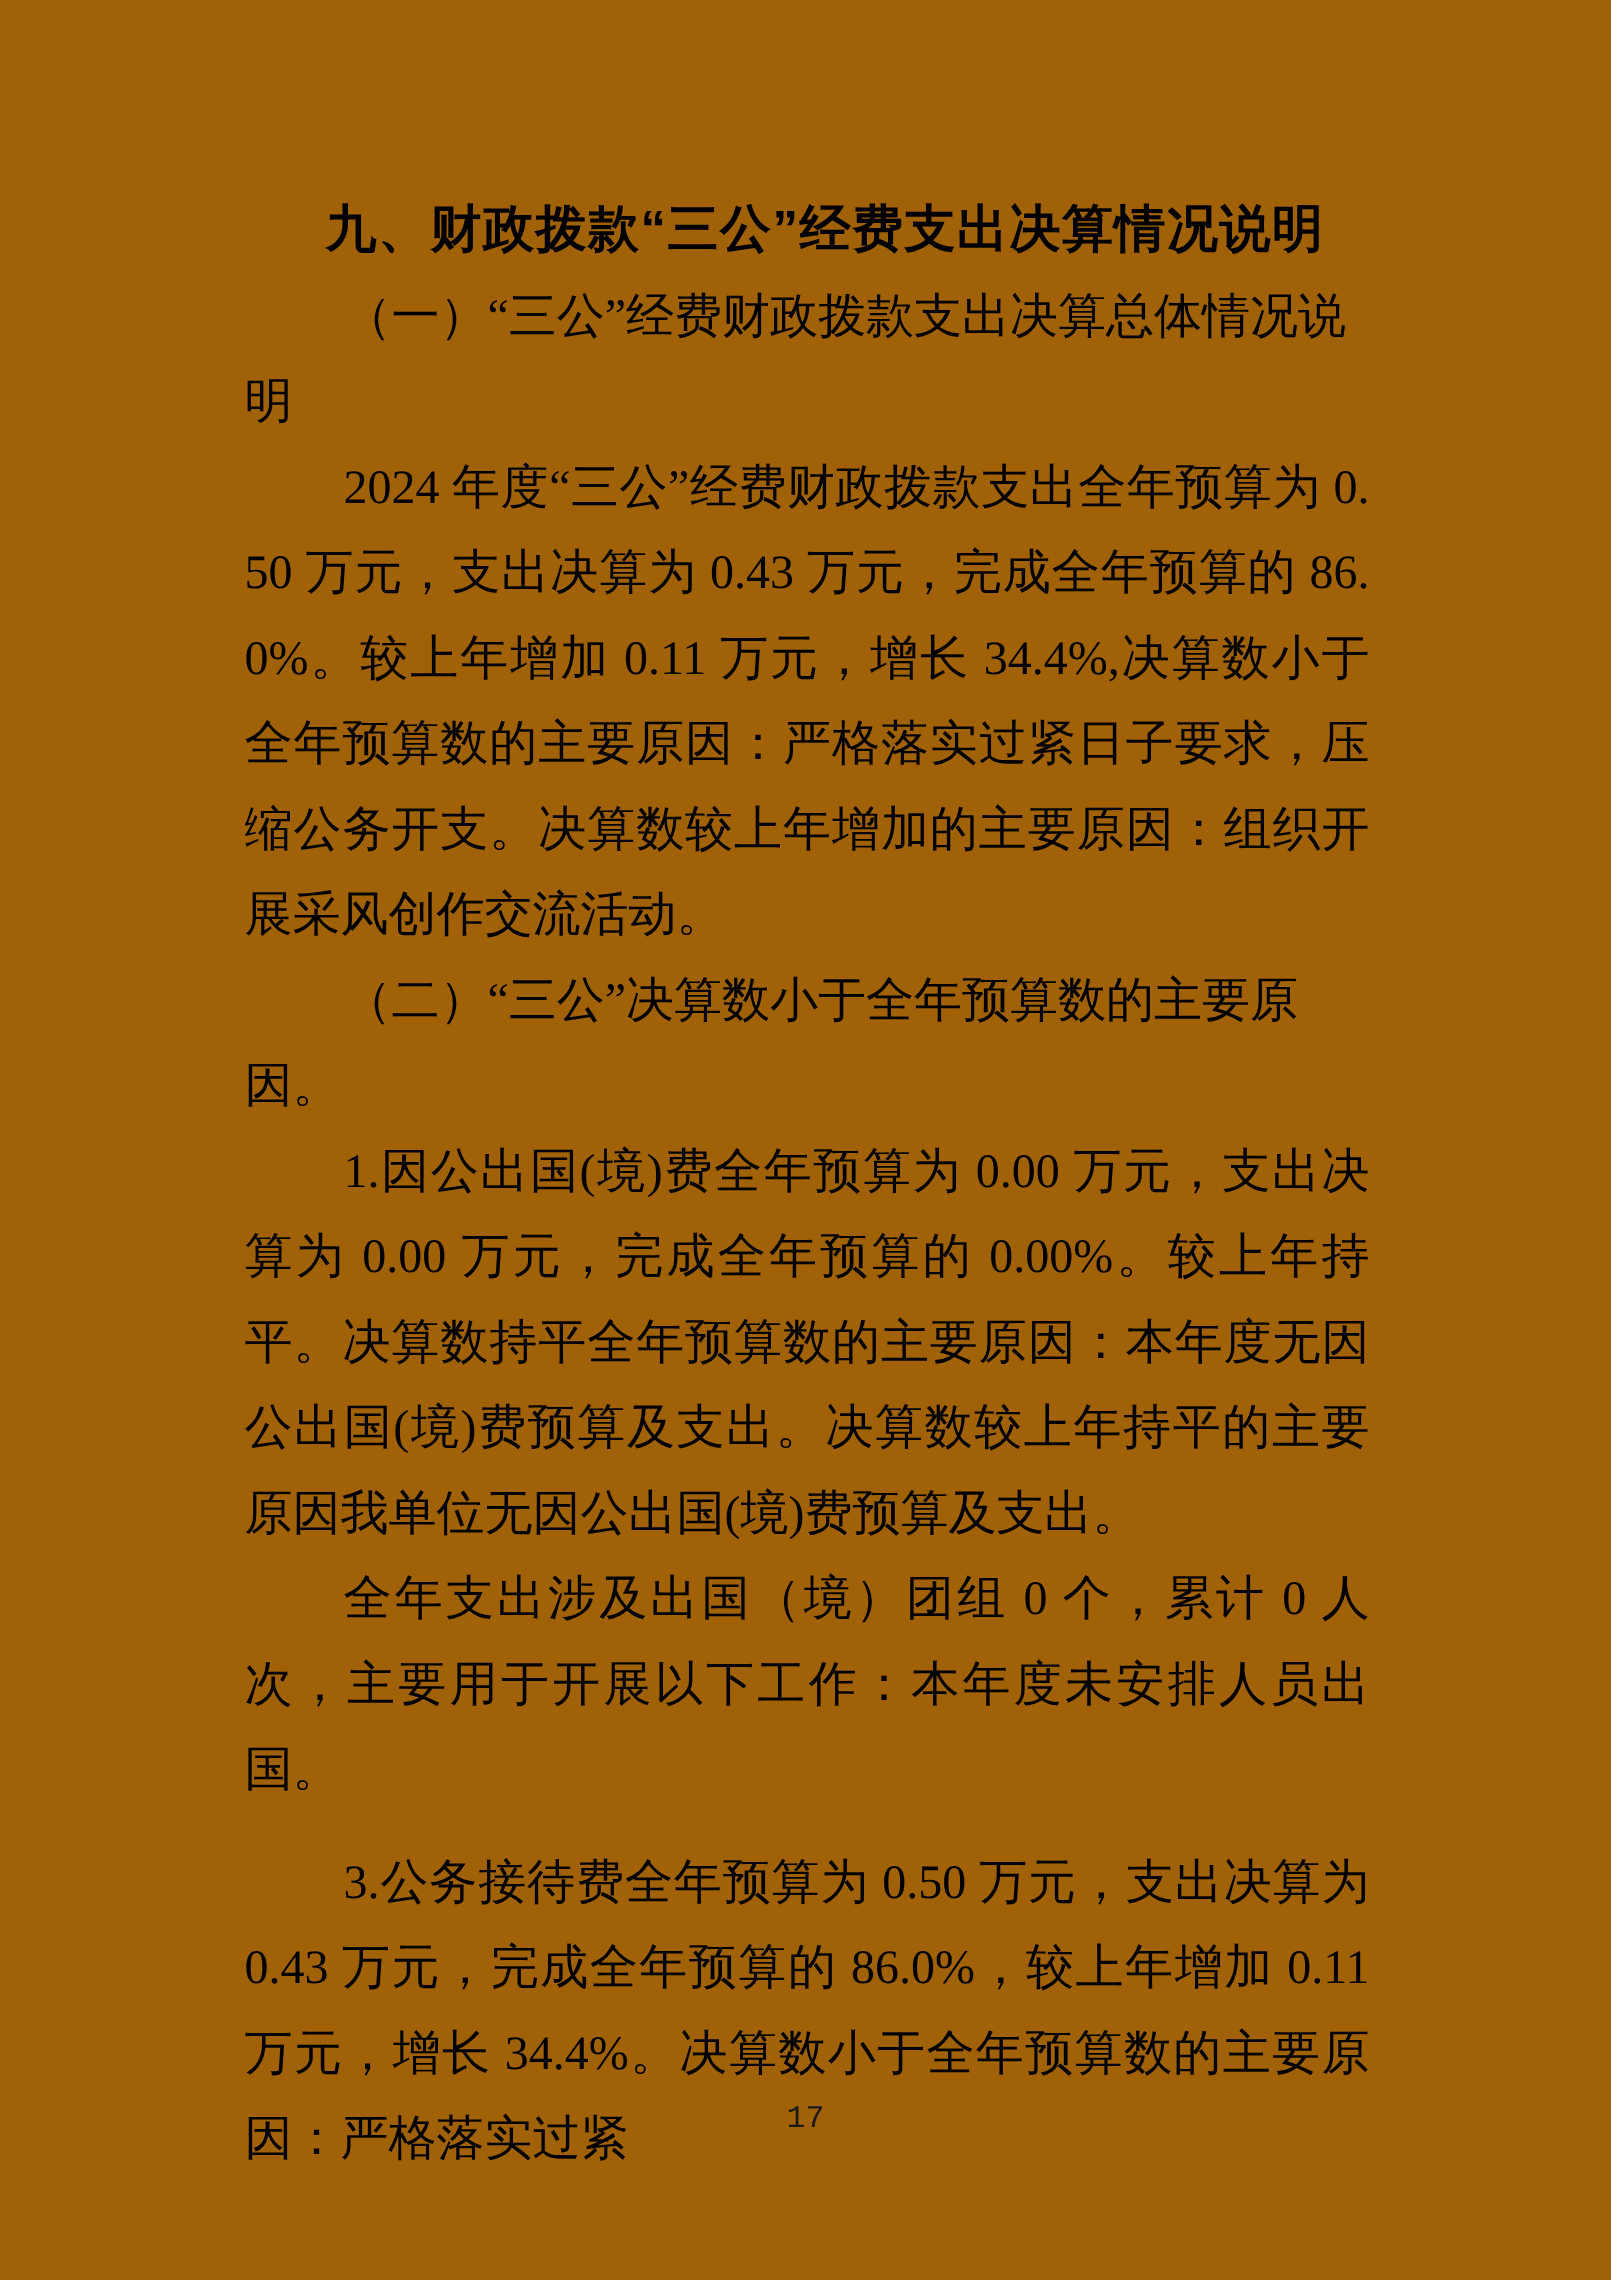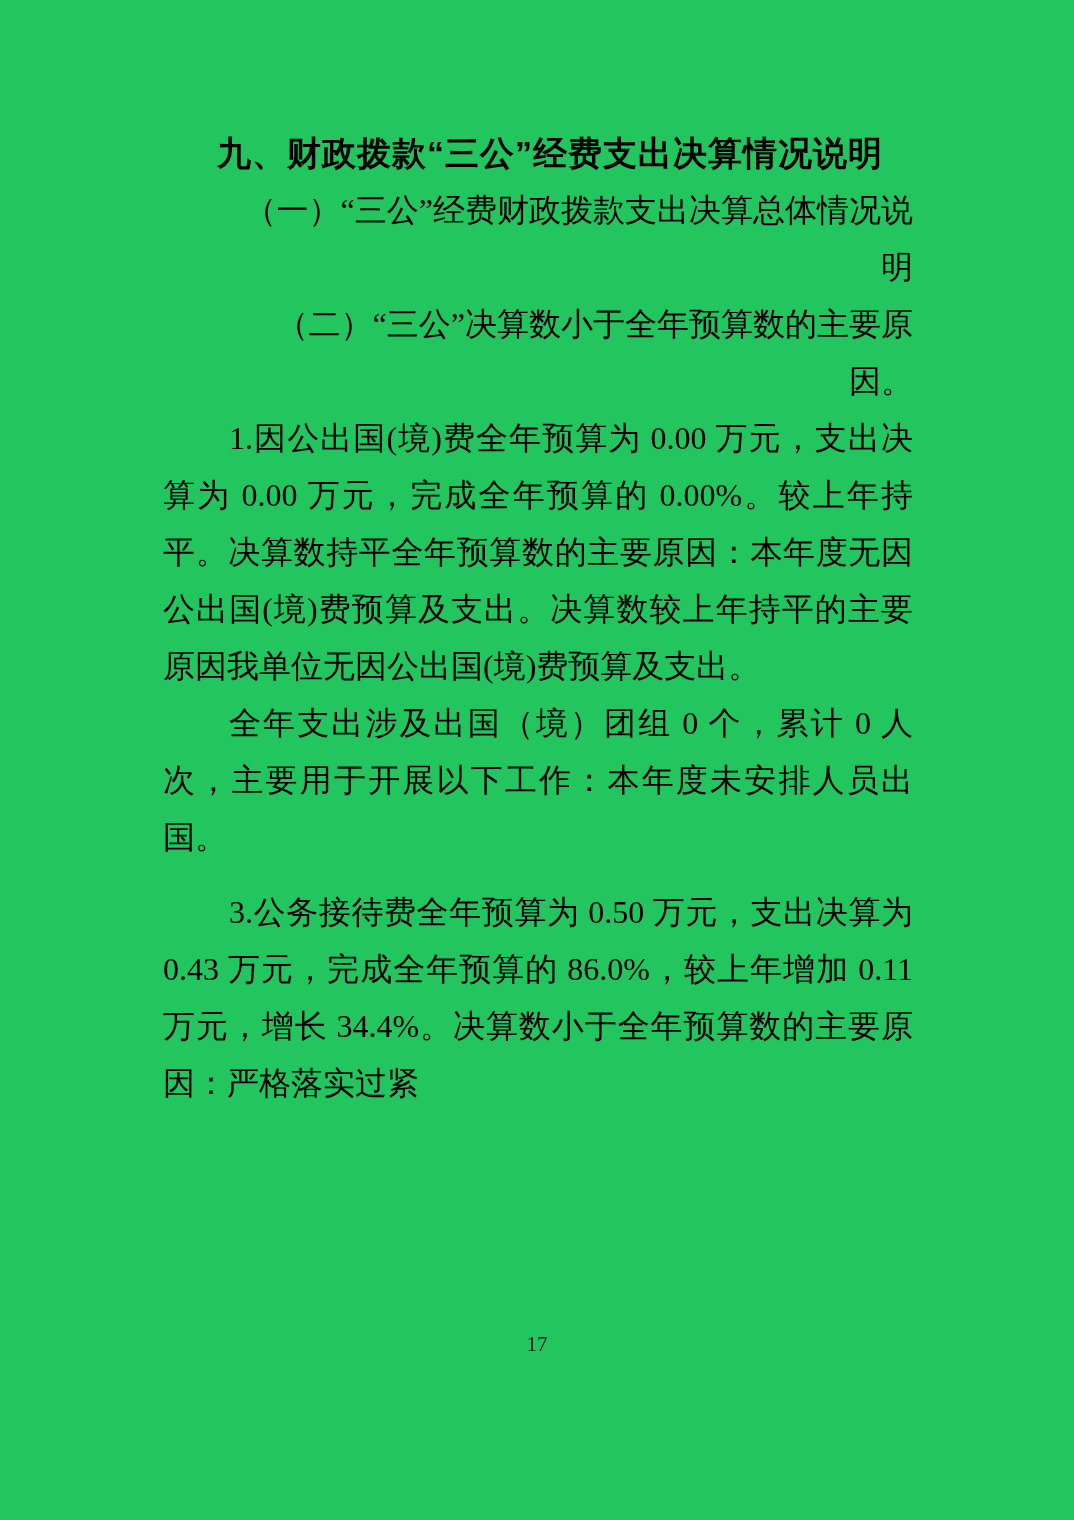--- a/index.html
+++ b/index.html
@@ -5,21 +5,21 @@
   html, body {
     margin: 0;
     padding: 0;
     background: #e8e8e8;
   }
   .page {
     position: relative;
     width: 1074px;
     height: 1520px;
     margin: 0 auto;
-    background: #22c55e;
+    background: #a16207;
     color: #000000;
     overflow: hidden;
   }
   .content {
     position: absolute;
     left: 163px;
     top: 124px;
     width: 750px;
   }
   .doc-title {
@@ -35,46 +35,47 @@
   p.para {
     font-family: "Liberation Serif", "DejaVu Serif", serif;
     font-size: 32px;
     line-height: 57px;
     text-indent: 66px;
     text-align: justify;
     margin: 0;
     word-break: break-all;
   }
   p.subheading {
-    text-align: right;
+    text-align: left;
   }
   p.extra-gap {
     margin-top: 18px;
   }
   .page-number {
     position: absolute;
-    top: 1332px;
+    top: 1402px;
     left: 0;
     width: 100%;
     text-align: center;
-    font-family: Liberation Serif, serif;
+    font-family: Liberation Mono, monospace;
     font-size: 21px;
     color: #1a1a1a;
   }
 </style>
 </head>
 <body>
 
 <div class="page">
   <div class="content">
 
     <h1 class="doc-title">九、财政拨款“三公”经费支出决算情况说明</h1>
 
     <p class="para subheading">（一）“三公”经费财政拨款支出决算总体情况说明</p>
 
+    <p class="para">2024 年度“三公”经费财政拨款支出全年预算为 0.50 万元，支出决算为 0.43 万元，完成全年预算的 86.0%。较上年增加 0.11 万元，增长 34.4%,决算数小于全年预算数的主要原因：严格落实过紧日子要求，压缩公务开支。决算数较上年增加的主要原因：组织开展采风创作交流活动。</p>
 
     <p class="para subheading">（二）“三公”决算数小于全年预算数的主要原因。</p>
 
     <p class="para">1.因公出国(境)费全年预算为 0.00 万元，支出决算为 0.00 万元，完成全年预算的 0.00%。较上年持平。决算数持平全年预算数的主要原因：本年度无因公出国(境)费预算及支出。决算数较上年持平的主要原因我单位无因公出国(境)费预算及支出。</p>
 
     <p class="para">全年支出涉及出国（境）团组 0 个，累计 0 人次，主要用于开展以下工作：本年度未安排人员出国。</p>
 
 
     <p class="para extra-gap">3.公务接待费全年预算为 0.50 万元，支出决算为 0.43 万元，完成全年预算的 86.0%，较上年增加 0.11 万元，增长 34.4%。决算数小于全年预算数的主要原因：严格落实过紧</p>
 

